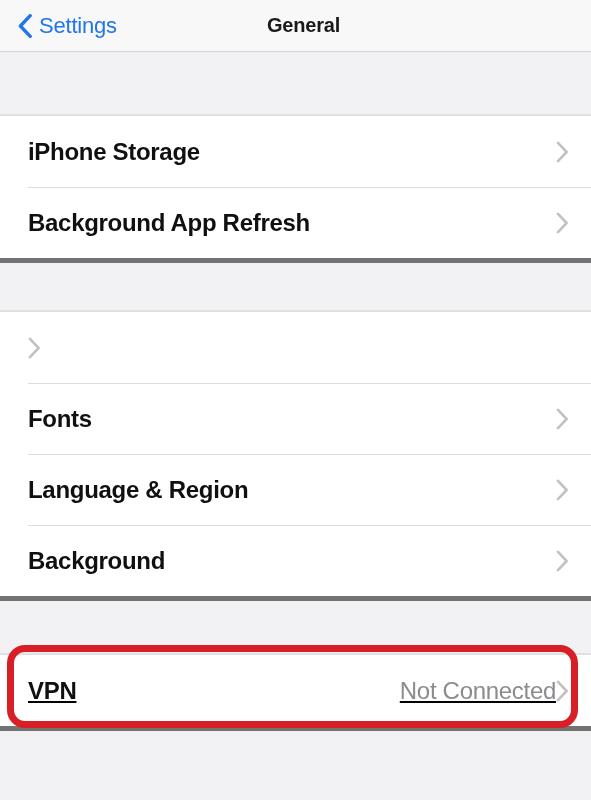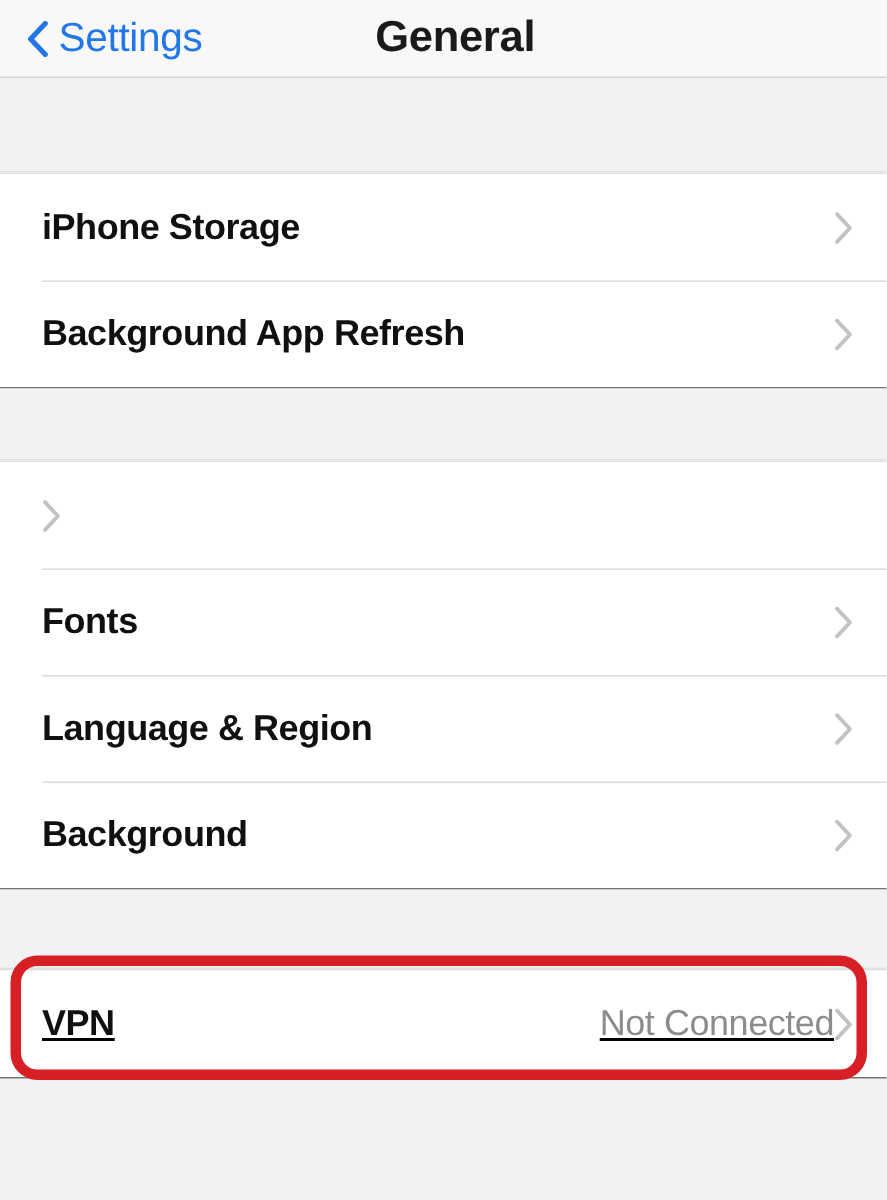--- a/index.html
+++ b/index.html
@@ -40,51 +40,51 @@
     gap: 7px;
     cursor: pointer;
   }
   .chev-back {
     display: block;
     width: 14px;
     height: 24px;
     flex: 0 0 auto;
   }
   .nav-back-label {
-    font-size: 27px;
+    font-size: 22px;
     color: #2176e8;
     letter-spacing: -0.2px;
     line-height: 1;
   }
   .nav-title {
     position: absolute;
     left: 16px;
     right: 0;
     top: 0;
     height: 51px;
     display: flex;
     align-items: center;
     justify-content: center;
-    font-size: 29px;
+    font-size: 20px;
     font-weight: bold;
     color: #1a1a1a;
     letter-spacing: -0.2px;
     pointer-events: none;
   }
 
   
   .gap {
     background: #f2f2f5;
     border-bottom: 1px solid #e2e2e4;
     box-sizing: border-box;
   }
   .group {
     background: #ffffff;
     border-top: 1px solid #dedee0;
-    border-bottom: 1px solid #737373;
+    border-bottom: 5px solid #737373;
     box-sizing: border-box;
   }
 
   .row {
     position: relative;
     height: 71px;
     display: flex;
     align-items: center;
     padding-left: 28px;
     padding-right: 22px;

